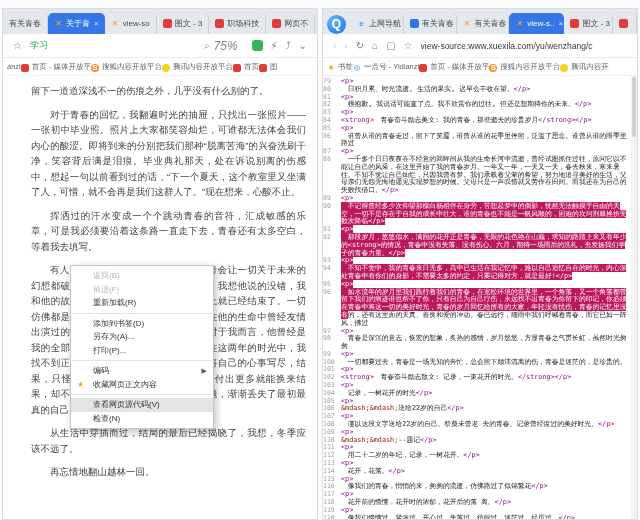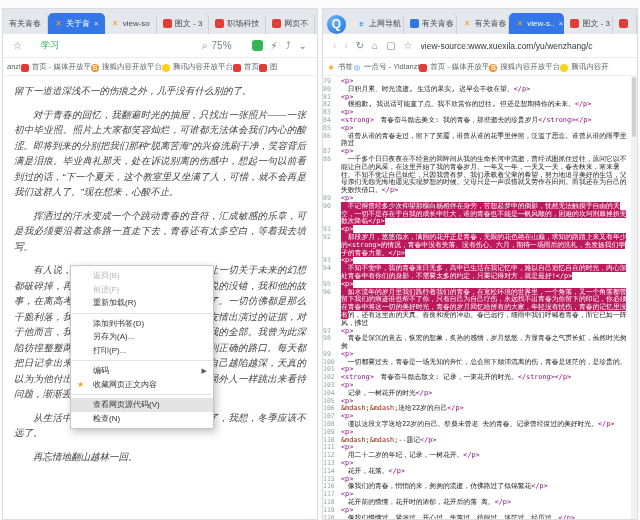--- a/index.html
+++ b/index.html
@@ -11,36 +11,36 @@
   
   .tabstrip{height:25px;flex:none;background:#e4e7ec;display:flex;align-items:flex-end;overflow:hidden;}
   .tab{height:21px;display:flex;align-items:center;padding:0 6px;font-size:8px;color:#474b50;border-radius:5px 5px 0 0;white-space:nowrap;max-width:62px;overflow:hidden;border-right:1px solid #cdd1d6;}
   .tab.active{background:#3677e8;color:#fff;border-right:none;}
   .tab .close{margin-left:4px;font-size:8px;opacity:.9;}
   .qlogo{width:19px;height:19px;border-radius:50%;background:radial-gradient(circle at 35% 30%,#6db5ff,#1b6fe0);color:#fff;font-weight:bold;font-size:12px;line-height:19px;text-align:center;margin:3px 5px 0 4px;flex:none;}
   .ic{display:inline-block;width:9px;height:9px;border-radius:2px;margin-right:3px;flex:none;font-size:8px;line-height:9px;text-align:center;font-weight:bold;}
 
   
   .ltoolbar,.rtoolbar{height:23px;flex:none;background:#fff;border-bottom:1px solid #ececec;display:flex;align-items:center;padding:0 6px;font-size:9px;color:#8a8f95;}
-  .ltoolbar .site{color:#1faa59;font-size:9px;margin-left:15px;}
+  .ltoolbar .site{color:#1faa59;font-size:9px;margin-left:4px;}
   .spacer{flex:1;}
   .tbico{margin:0 4px;font-size:10px;color:#7d838a;}
-  .zoomtxt{font-size:10px;color:#7d838a;margin-right:16px;}
+  .zoomtxt{font-size:12px;color:#7d838a;margin-right:10px;font-style:italic;}
   .gicon{width:11px;height:11px;border-radius:3px;background:#35b558;display:inline-block;margin:0 4px;}
   .rtoolbar .url{color:#33373c;font-size:8.5px;margin-left:4px;white-space:nowrap;overflow:hidden;}
   .navdis{color:#c3c7cc;}
 
   
   .bmbar{height:17px;flex:none;background:#fff;border-bottom:1px solid #f0f0f0;display:flex;align-items:center;padding:0 4px;font-size:7.5px;color:#5a5f65;overflow:hidden;white-space:nowrap;}
   .bm{display:flex;align-items:flex-end;margin-right:0;flex:none;}
   .bm .ic{width:8px;height:8px;line-height:8px;}
 
   
   .page{flex:1;background:#fff;padding:7px 11px 0 11px;overflow:hidden;position:relative;}
-  .para{font-size:9.5px;line-height:15.5px;color:#424242;text-align:justify;margin:0 0 8px 0;text-indent:2em;font-style:italic;}
+  .para{font-size:9.5px;line-height:15.5px;color:#424242;text-align:justify;margin:0 0 8px 17px;text-indent:2em;}
   .para.noind{text-indent:0;}
 
   
   .ctxmenu{position:absolute;left:67px;top:256px;width:142px;background:#fff;border:1px solid #c6c6c6;box-shadow:2px 3px 8px rgba(0,0,0,.25);padding:3px 0;z-index:5;}
   .mi{height:13.5px;display:flex;align-items:center;padding:0 8px 0 22px;font-size:8px;color:#333;position:relative;}
   .mi.hl{background:#e4e4e4;}
   .mi.dis{color:#b5b5b5;}
   .mi .arrow{position:absolute;right:6px;font-size:7px;color:#555;}
   .mi .micon{position:absolute;left:6px;font-size:8px;color:#f5a623;}
   .msep{height:1px;background:#e3e3e3;margin:3px 1px;}

